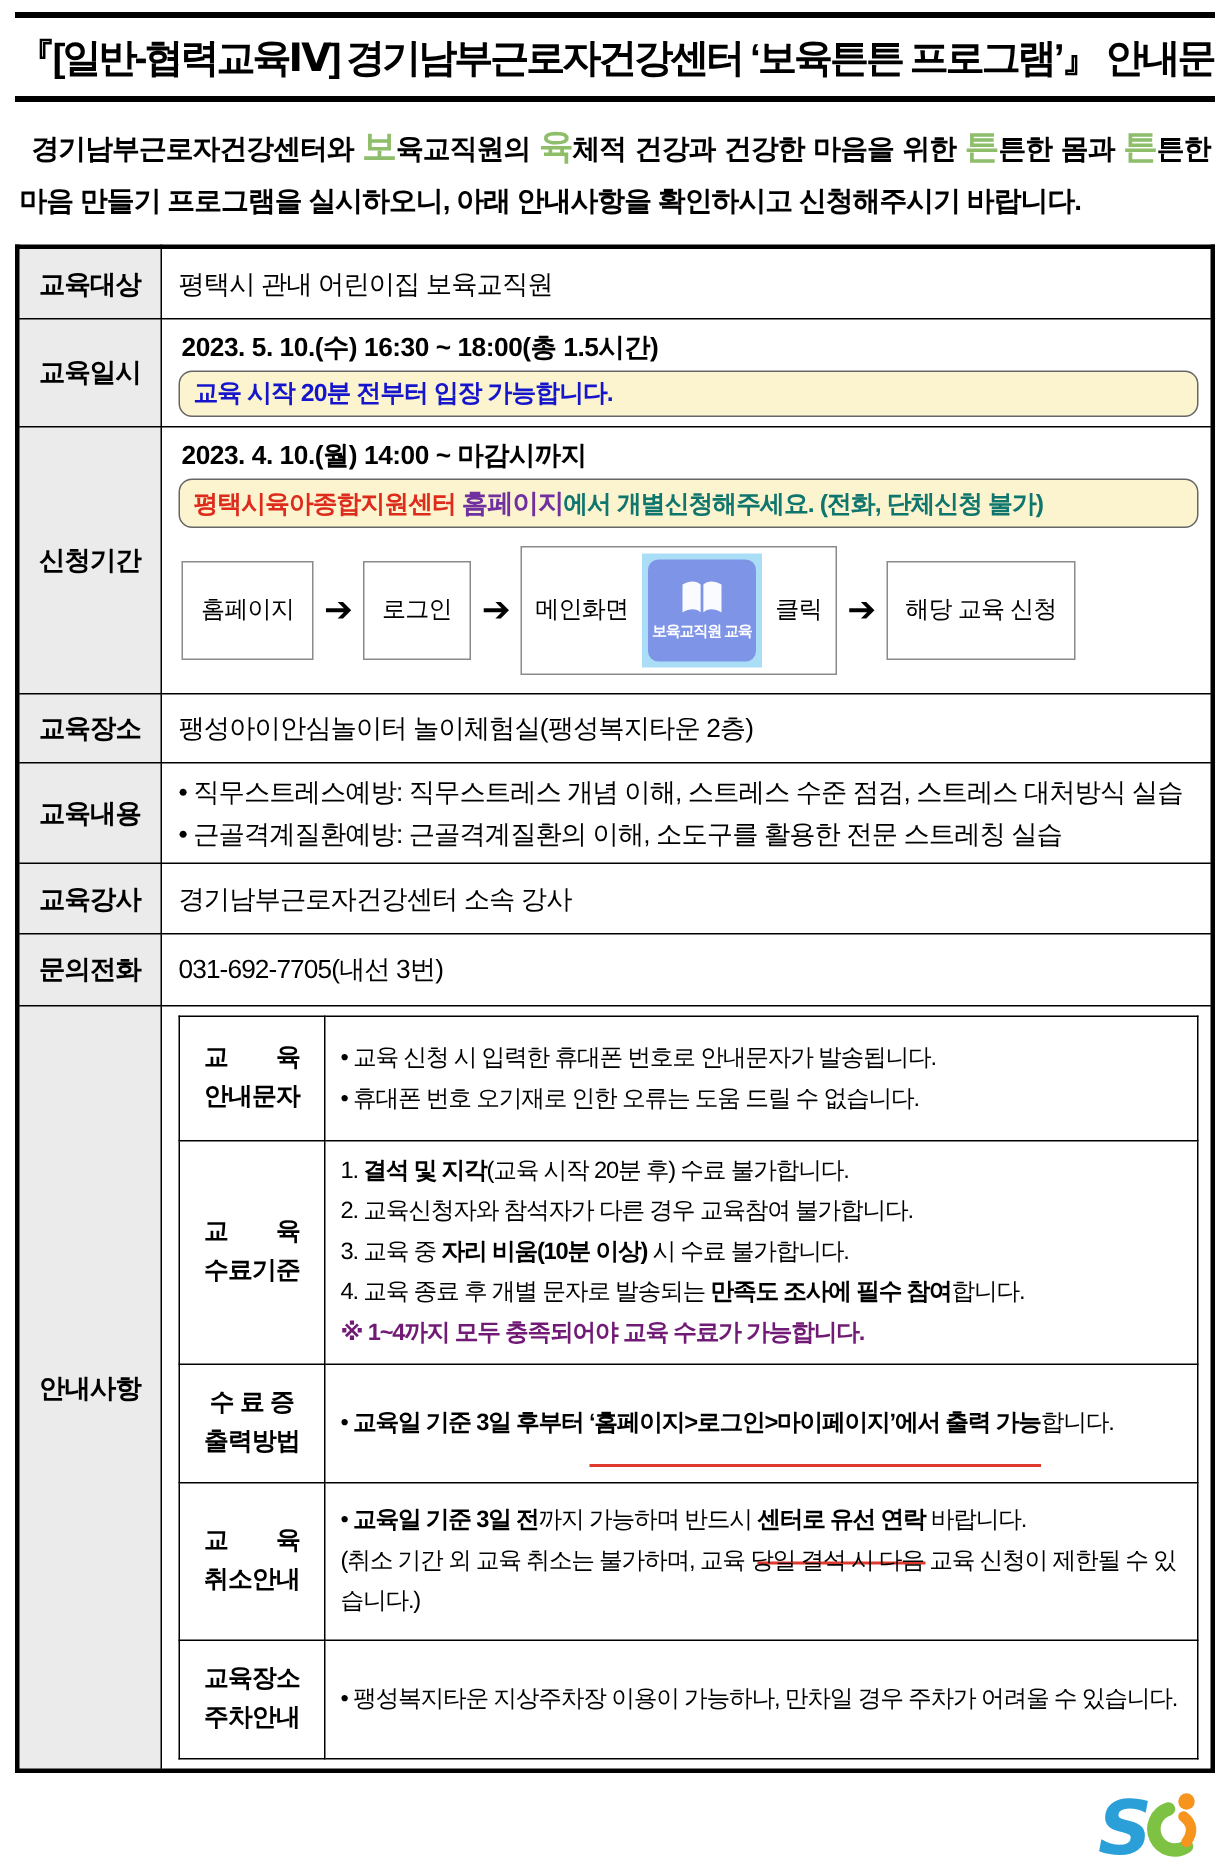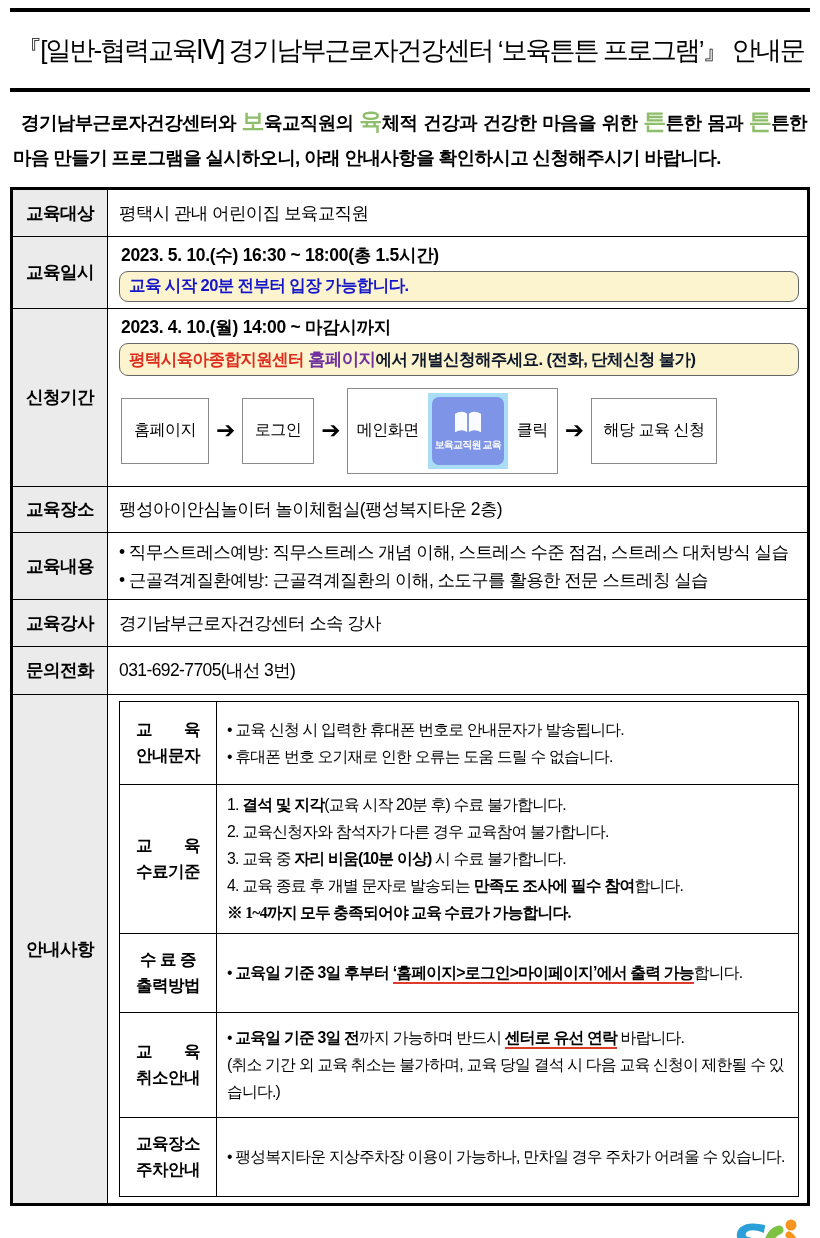--- a/index.html
+++ b/index.html
@@ -5,22 +5,22 @@
   html,body{margin:0;padding:0;}
   body{
     width:820px;height:1238px;background:#fff;color:#000;
     font-family:"Liberation Sans","DejaVu Sans",sans-serif;
     -webkit-font-smoothing:antialiased;overflow:hidden;
   }
   .page{width:820px;height:1238px;position:relative;}
   .rule{height:4px;background:#000;margin:0 10px;}
   .rule.top{margin-top:8px;}
   .title{
-    margin:12px;padding:9px 0 8px;text-align:center;
-    font-size:26px;font-weight:normal;letter-spacing:-2px;white-space:nowrap;
+    margin:0;padding:9px 0 8px;text-align:center;
+    font-size:26px;font-weight:bold;letter-spacing:-2px;white-space:nowrap;
   }
   .intro{
     margin:0;padding:9px 13px 10px 13px;
     font-size:18.5px;font-weight:bold;line-height:1.78;text-align:justify;
     letter-spacing:-0.6px;text-indent:8px;
   }
   .green-letter{color:#8FBE6B;font-size:23px;}
 
   table.main{
     border-collapse:collapse;table-layout:fixed;
@@ -37,21 +37,21 @@
     font-size:17.5px;letter-spacing:-0.6px;vertical-align:middle;
   }
   .dateline{font-weight:bold;letter-spacing:-0.3px;padding:2px 0 3px 2px;}
   .note{
     display:block;background:#FBF4CE;border:1.2px solid #666;border-radius:9px;
     padding:3px 9px 4px 9px;margin:1px 0 2px 0;
     color:#1515CC;font-weight:bold;font-size:16.5px;letter-spacing:-0.6px;
   }
   .note .red{color:#DD2B1C;}
   .note .purple{color:#7030A0;font-size:17.5px;}
-  .note .black{color:#0f172a;}
+  .note .black{color:#0f766e;}
 
   .flow{display:flex;align-items:center;gap:7px;margin:12px 2px 8px 2px;}
   .fbox{
     border:1.8px solid #8a8a8a;background:#fff;height:64px;
     display:flex;align-items:center;justify-content:center;
     font-size:16px;letter-spacing:-0.5px;padding:0 12px;flex:0 0 auto;
   }
   .fbox.wide{height:84px;gap:9px;padding:0 9px;}
   .arrow{font-size:23px;font-weight:bold;line-height:1;}
   .appicon{
@@ -78,22 +78,22 @@
   }
   table.inner td{
     border:1.4px solid #000;background:#fff;
     font-size:15.8px;letter-spacing:-0.8px;line-height:1.72;padding:6px 8px 6px 10px;
   }
   th.bg-pink{background:#F7BDBD;}
   th.bg-peach{background:#FADCC3;}
   th.bg-yellow{background:#F9F1B8;}
   th.bg-mint{background:#D3EEDD;}
   th.bg-lavender{background:#DAE0F4;}
-  .blue-line{color:#000000;font-weight:bold;font-family:Liberation Serif, serif;}
-  .red-underline{border-bottom:2px solid #E03A2F;font-weight:bold;padding-bottom:1px;}
+  .blue-line{color:#701a75;font-weight:bold;}
+  .red-underline{border-bottom:2px solid #E03A2F;font-weight:bold;padding-bottom:19px;}
   .b{font-weight:bold;}
 
   .footer{
     display:flex;align-items:center;justify-content:flex-end;
     gap:8px;padding:8px 14px 0 0;
   }
 </style>
 </head>
 <body>
 

